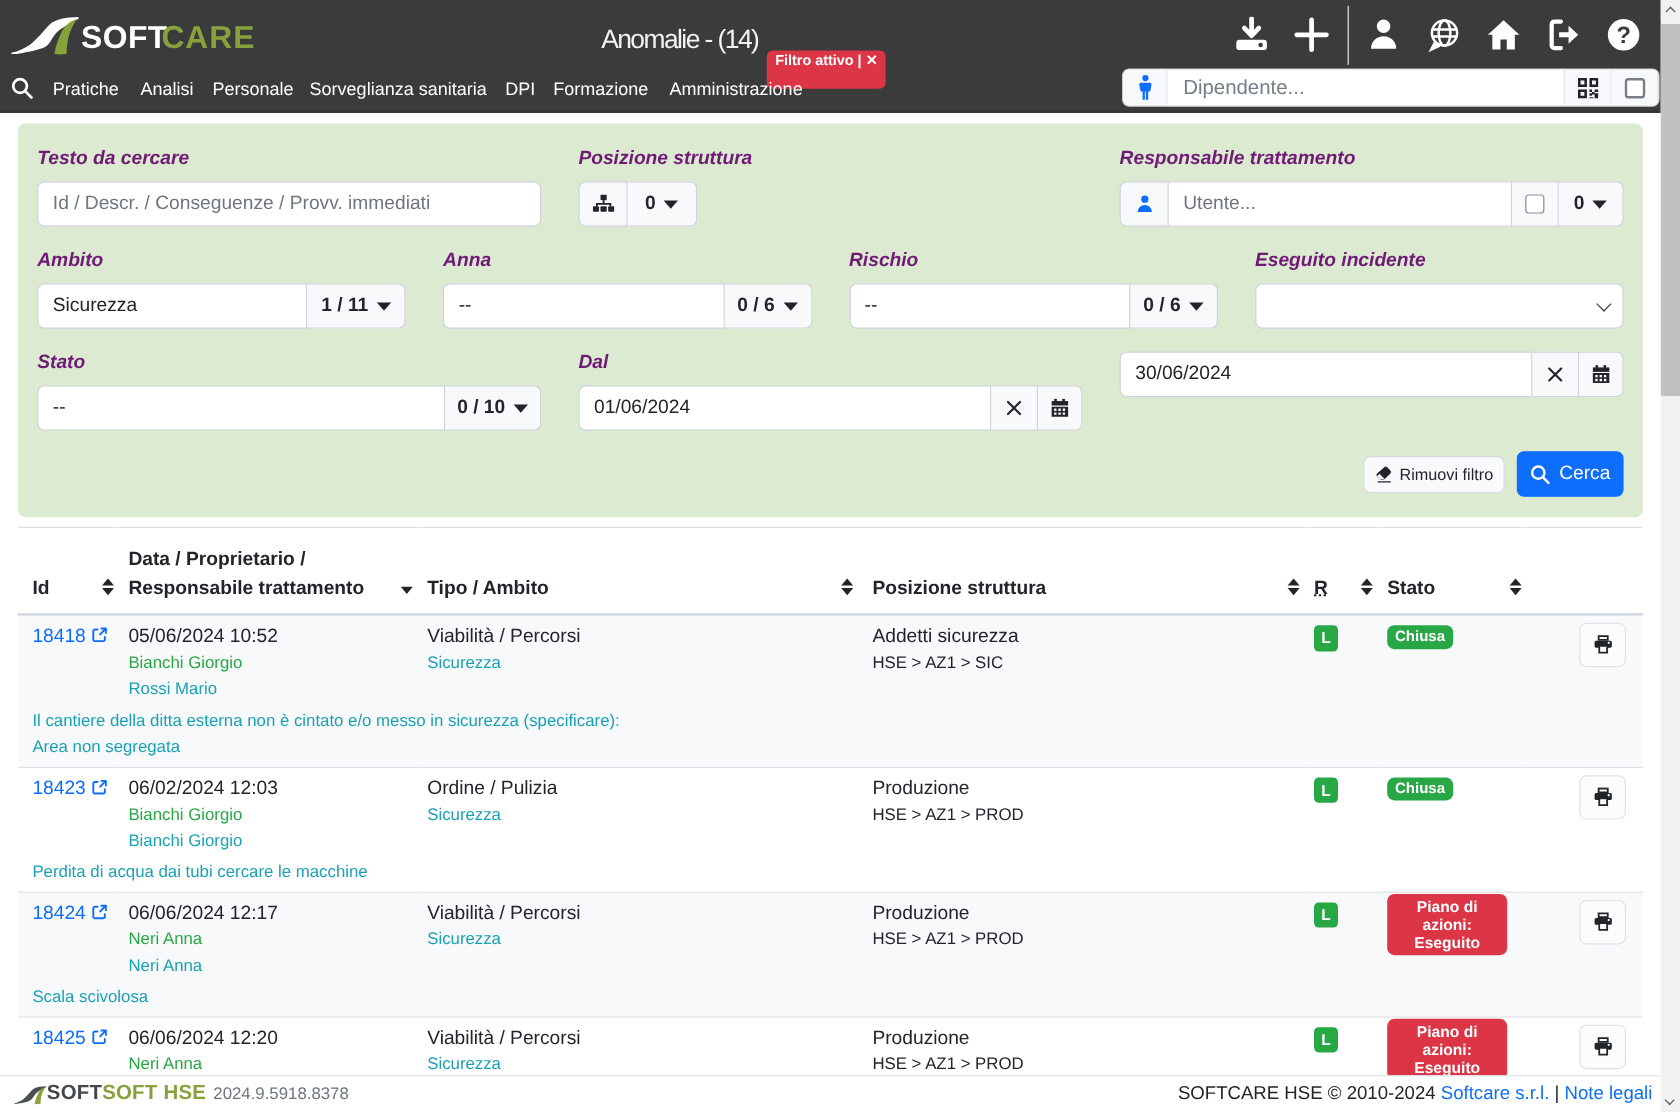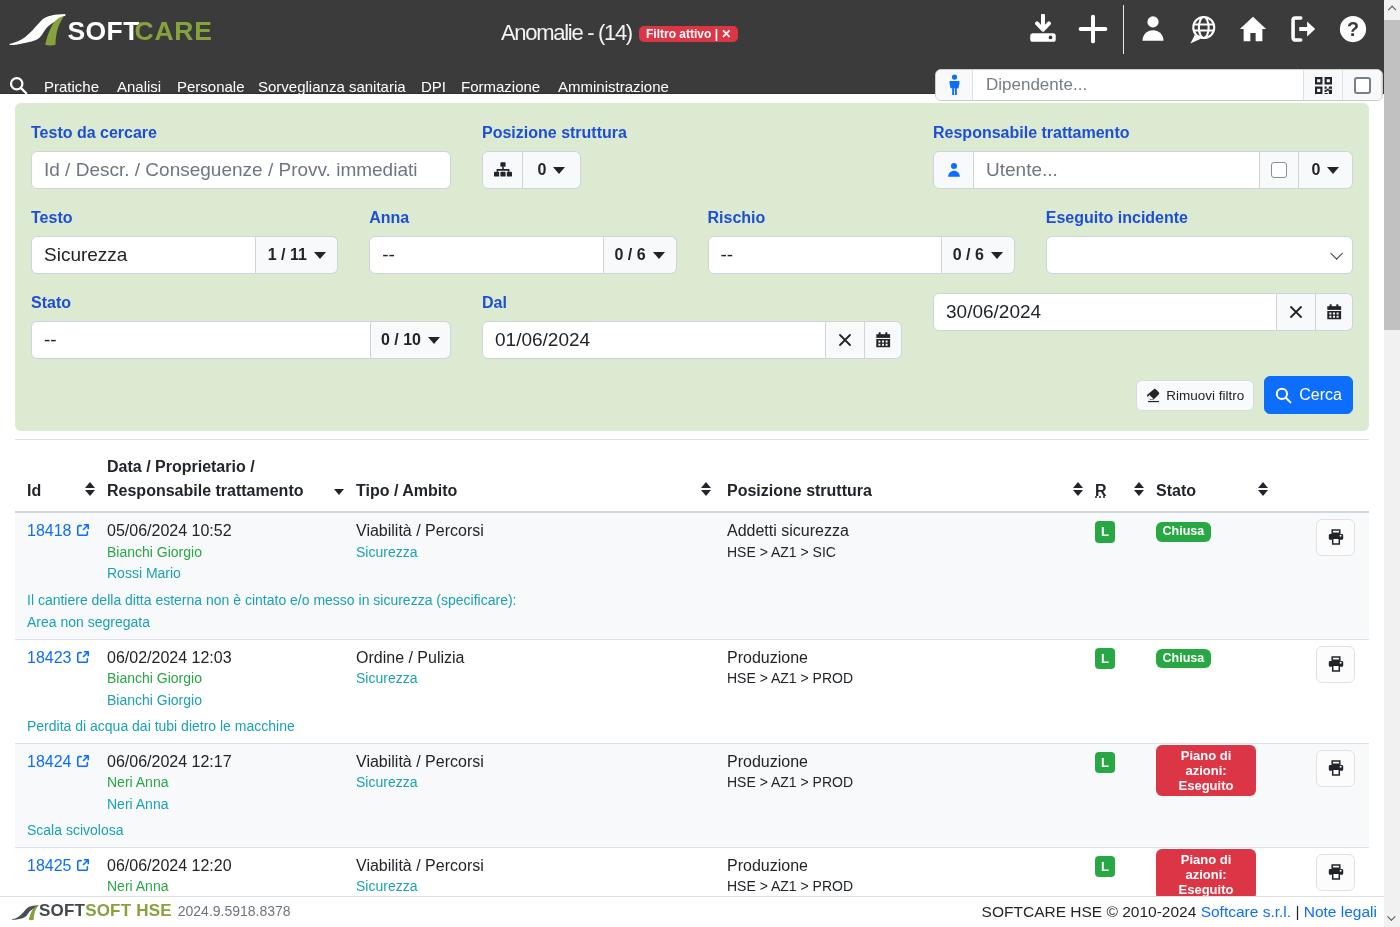--- a/index.html
+++ b/index.html
@@ -11,43 +11,43 @@
 #scrollbar { position:absolute; right:0; top:0; width:16px; height:927px; background:#f1f1f1; z-index:50; }
 #scrollbar .thumb { position:absolute; left:0; top:20px; width:16px; height:310px; background:#c1c1c1; }
 #scrollbar .arr { position:absolute; left:0; width:16px; height:17px; background:#f1f1f1; z-index:2;}
 #scrollbar .arr.up { top:0; }
 #scrollbar .arr.down { bottom:0; }
 
 
 #header { position:absolute; left:0; top:0; width:1384px; height:94px; background:#3b3b3b; border-bottom:1px solid #2e2e2e; }
 #logo { position:absolute; left:10px; top:13px; }
 #title { position:absolute; left:501px; top:20px; font-size:22px; letter-spacing:-1.3px; color:#f3f3f3; white-space:nowrap; }
-#filterbadge { position:absolute; left:639px; top:26px; background:#dc3545; color:#fff; font-size:12px; font-weight:bold; border-radius:5px; height:16px; line-height:16px; padding:0 7px; white-space:nowrap;}
+#filterbadge { position:absolute; left:639px; top:42px; background:#dc3545; color:#fff; font-size:12px; font-weight:bold; border-radius:5px; height:32px; line-height:16px; padding:0 7px; white-space:nowrap;}
 .hicon { position:absolute; top:14px; width:30px; height:30px; }
 #hdivider { position:absolute; left:1123px; top:5px; width:1px; height:49px; background:#e8e8e8; }
 
 
-#nav { position:absolute; left:0; top:68px; width:1240px; height:34px; color:#fff; }
+#nav { position:absolute; left:0; top:56px; width:1240px; height:34px; color:#fff; }
 #nav .item { position:absolute; top:10px; font-size:15px; color:#fff; white-space:nowrap; }
 #searchgroup { position:absolute; left:935px; top:1px; width:448px; height:32px; background:#fff; border-radius:6px; display:flex; overflow:hidden; border:1px solid #ccc;}
 #searchgroup .addon { background:#f8f9fa; border-right:1px solid #dee2e6; display:flex; align-items:center; justify-content:center; }
 #sg-person { width:37px; }
 #sg-input { flex:1; display:flex; align-items:center; padding-left:13px; color:#757d87; font-size:17px; background:#fff; border-right:1px solid #dee2e6;}
 #sg-qr { width:39px; }
 #sg-check { width:39px; border-right:none; }
 
 
 #panel { position:absolute; left:15px; top:103px; width:1354px; height:328px; background:#dcead2; border-radius:6px; padding:20px 16px 16px 16px; }
 .frow { display:grid; column-gap:31px; }
 .frow.r1, .frow.r3 { grid-template-columns:repeat(3, 1fr); }
 .frow.r2 { grid-template-columns:repeat(4, 1fr); }
 .frow + .frow { margin-top:19px; }
-.flabel { font-size:16px; font-weight:bold; line-height:20px; margin-bottom:8px; color:#1d4ed8; }
+.flabel { font-size:16px; font-weight:bold; line-height:20px; margin-bottom:8px; color:#701a75;font-style:italic; }
 .igroup { display:flex; height:38px; }
-.igroup .ctl { background:#fff; border:1px solid #ced4da; padding:0 12px; font-size:19px; display:flex; align-items:center; flex:1; min-width:0; color:#212529; }
+.igroup .ctl { background:#fff; border:1px solid #ced4da; padding:0 12px; font-size:16px; display:flex; align-items:center; flex:1; min-width:0; color:#212529; }
 .igroup .ctl.ph { color:#6e7681; }
 .igroup .addon { background:#f8f9fa; border:1px solid #ced4da; display:flex; align-items:center; justify-content:center; font-size:16px; color:#212529; }
 .igroup > *:not(:first-child) { border-left:none; }
 .igroup > *:first-child { border-radius:6px 0 0 6px; }
 .igroup > *:last-child { border-radius:0 6px 6px 0; }
 .igroup > *:only-child { border-radius:6px; }
 .cnt { font-weight:bold; white-space:nowrap; }
 .caret { display:inline-block; width:0; height:0; border-left:6px solid transparent; border-right:6px solid transparent; border-top:7px solid #212529; margin-left:7px; vertical-align:middle; }
 #mancato { width:100%; height:38px; background:#fff; border:1px solid #ced4da; border-radius:6px; appearance:none; position:relative; }
 #mancato .chev { position:absolute; right:13px; top:14px; width:9px; height:9px; border-right:1.7px solid #343a40; border-bottom:1.7px solid #343a40; transform:rotate(45deg) translateY(-3px); }
@@ -207,21 +207,21 @@
           </div>
         <div class="addon" style="width:54px">
             <span class="cnt">0</span>
             <span class="caret"></span>
           </div>
       </div>
     </div>
   </div>
   <div class="frow r2">
     <div>
-      <div class="flabel">Testo</div>
+      <div class="flabel">Ambito</div>
       <div class="igroup">
           <div class="ctl">Sicurezza</div>
           <div class="addon" style="width:82px">
             <span class="cnt">1 / 11</span>
             <span class="caret"></span>
           </div>
         </div>
     </div>
     <div>
       <div class="flabel">Anna</div>
@@ -419,21 +419,21 @@
                 <path d="M4.2 1.1 h7.6 v3.2 H4.2 Z" fill="none" stroke="#212529" stroke-width="1.5"></path>
                 <path d="M2.1 4.9 h11.8 a1.3 1.3 0 0 1 1.3 1.3 v3.2 a1.3 1.3 0 0 1 -1.3 1.3 H2.1 a1.3 1.3 0 0 1 -1.3 -1.3 V6.2 a1.3 1.3 0 0 1 1.3 -1.3 Z" fill="#212529"></path>
                 <circle cx="12.6" cy="6.7" r="0.95" fill="#fff"></circle>
                 <path d="M4.7 9.3 h6.6 v5.6 H4.7 Z" fill="#fff" stroke="#212529" stroke-width="1.5"></path>
               </svg>
             </span>
           </td>
     </tr>
     <tr class="desc">
       <td colspan="7">
-            <div class="descline">Perdita di acqua dai tubi dietro le macchine</div>
+            <div class="descline">Perdita di acqua dai tubi cercare le macchine</div>
           </td>
     </tr>
 
     <tr class="main sep stripe">
       <td style="padding-left:12px"><span class="line1"><span class="idlink">18424</span>&nbsp;<svg width="14" height="14" viewBox="0 0 16 16" style="vertical-align:-1px">
                 <path d="M6 3 H3.5 A1.5 1.5 0 0 0 2 4.5 v8 A1.5 1.5 0 0 0 3.5 14 h8 A1.5 1.5 0 0 0 13 12.5 V10" stroke="#0d6efd" stroke-width="1.8" fill="none" stroke-linecap="round"></path>
                 <path d="M9 2 h5 v5 M14 2 L8 8" stroke="#0d6efd" stroke-width="1.8" fill="none" stroke-linejoin="round"></path>
               </svg></span></td>
       <td>
             <div class="line1">06/06/2024 12:17</div>

